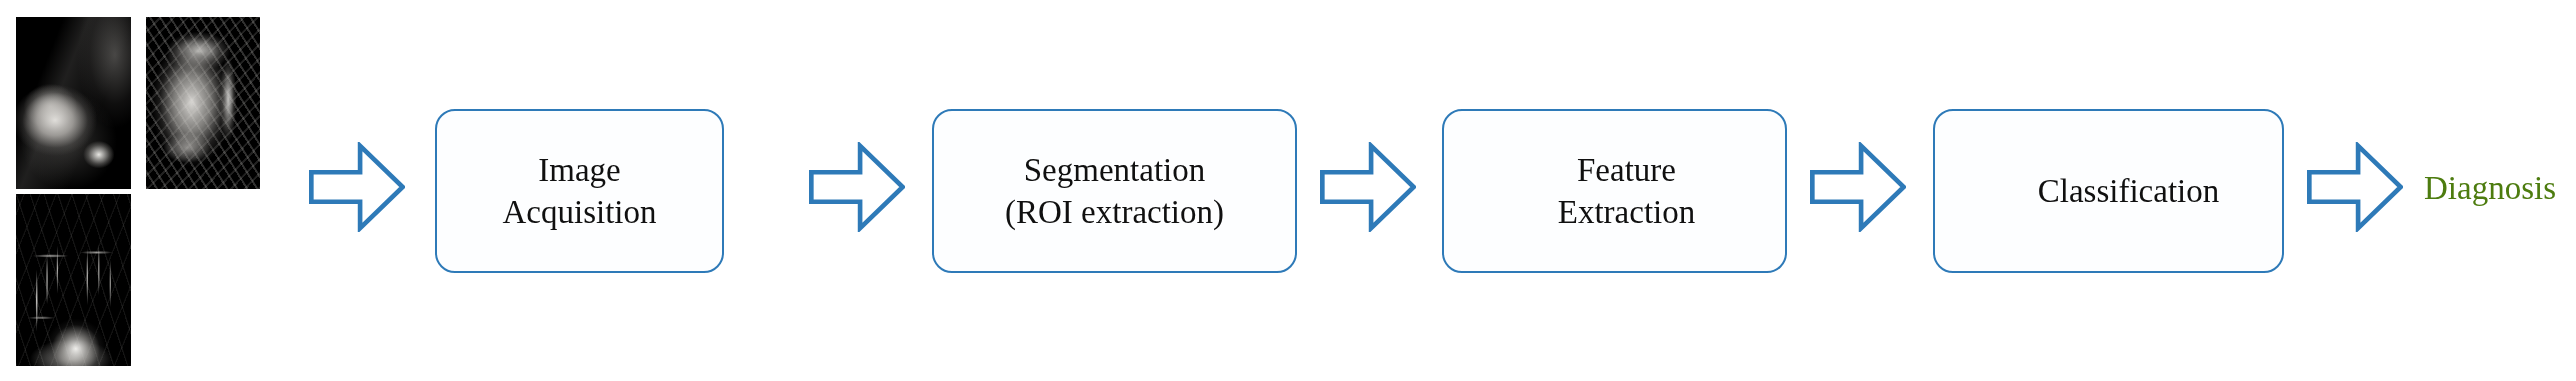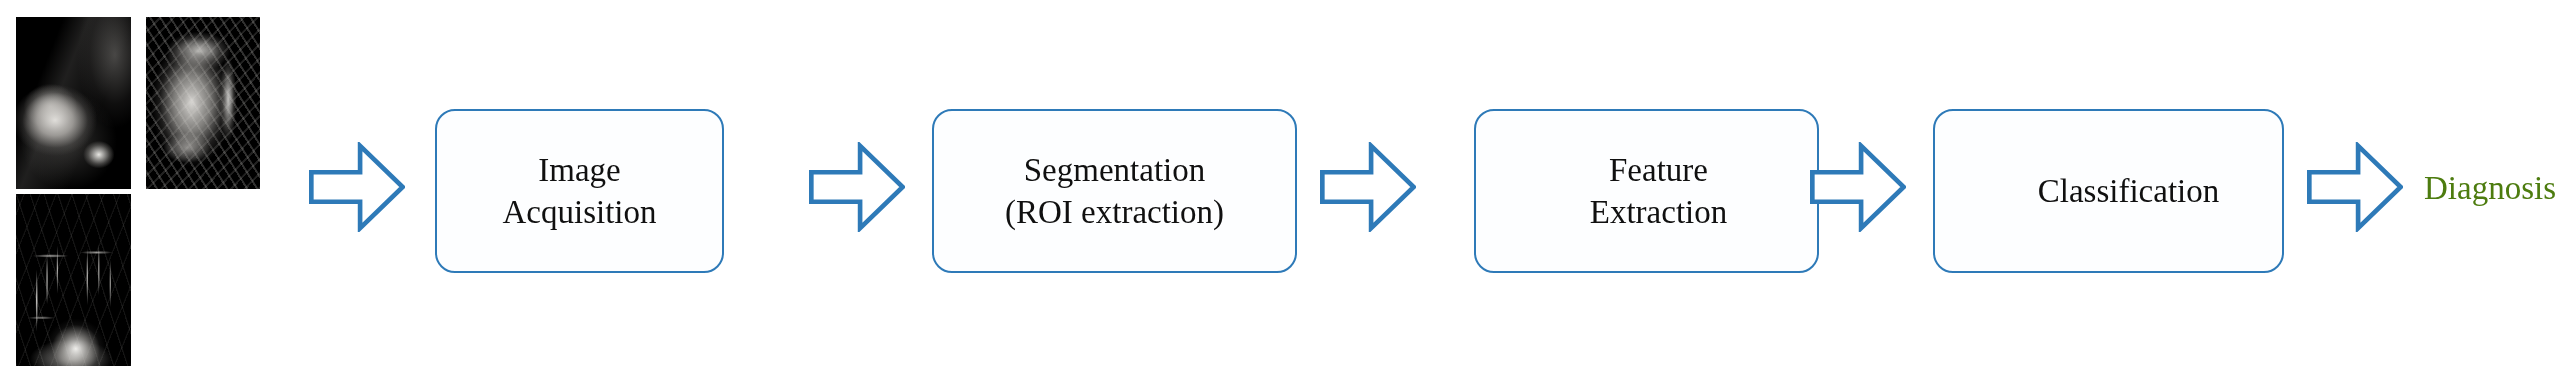--- a/index.html
+++ b/index.html
@@ -152,21 +152,21 @@
     <div class="proc-label">Segmentation
 (ROI extraction)</div>
   </div>
 
   <div class="flow-arrow" style="left:1320px; top:142px; width:96px; height:90px;">
     <svg viewBox="0 0 124 116" preserveAspectRatio="none">
       <polygon points="3,39 66,39 66,5 121,58 66,111 66,77 3,77" fill="#ffffff" stroke="#2e7ab8" stroke-width="6" stroke-linejoin="miter"></polygon>
     </svg>
   </div>
 
-  <div class="proc-box" style="left:1474px; top:109px; width:345px; height:164px;padding-left:24px;">
+  <div class="proc-box" style="left:1442px; top:109px; width:345px; height:164px;padding-left:24px;">
     <div class="proc-label">Feature
 Extraction</div>
   </div>
 
   <div class="flow-arrow" style="left:1810px; top:142px; width:96px; height:90px;">
     <svg viewBox="0 0 124 116" preserveAspectRatio="none">
       <polygon points="3,39 66,39 66,5 121,58 66,111 66,77 3,77" fill="#ffffff" stroke="#2e7ab8" stroke-width="6" stroke-linejoin="miter"></polygon>
     </svg>
   </div>
 

